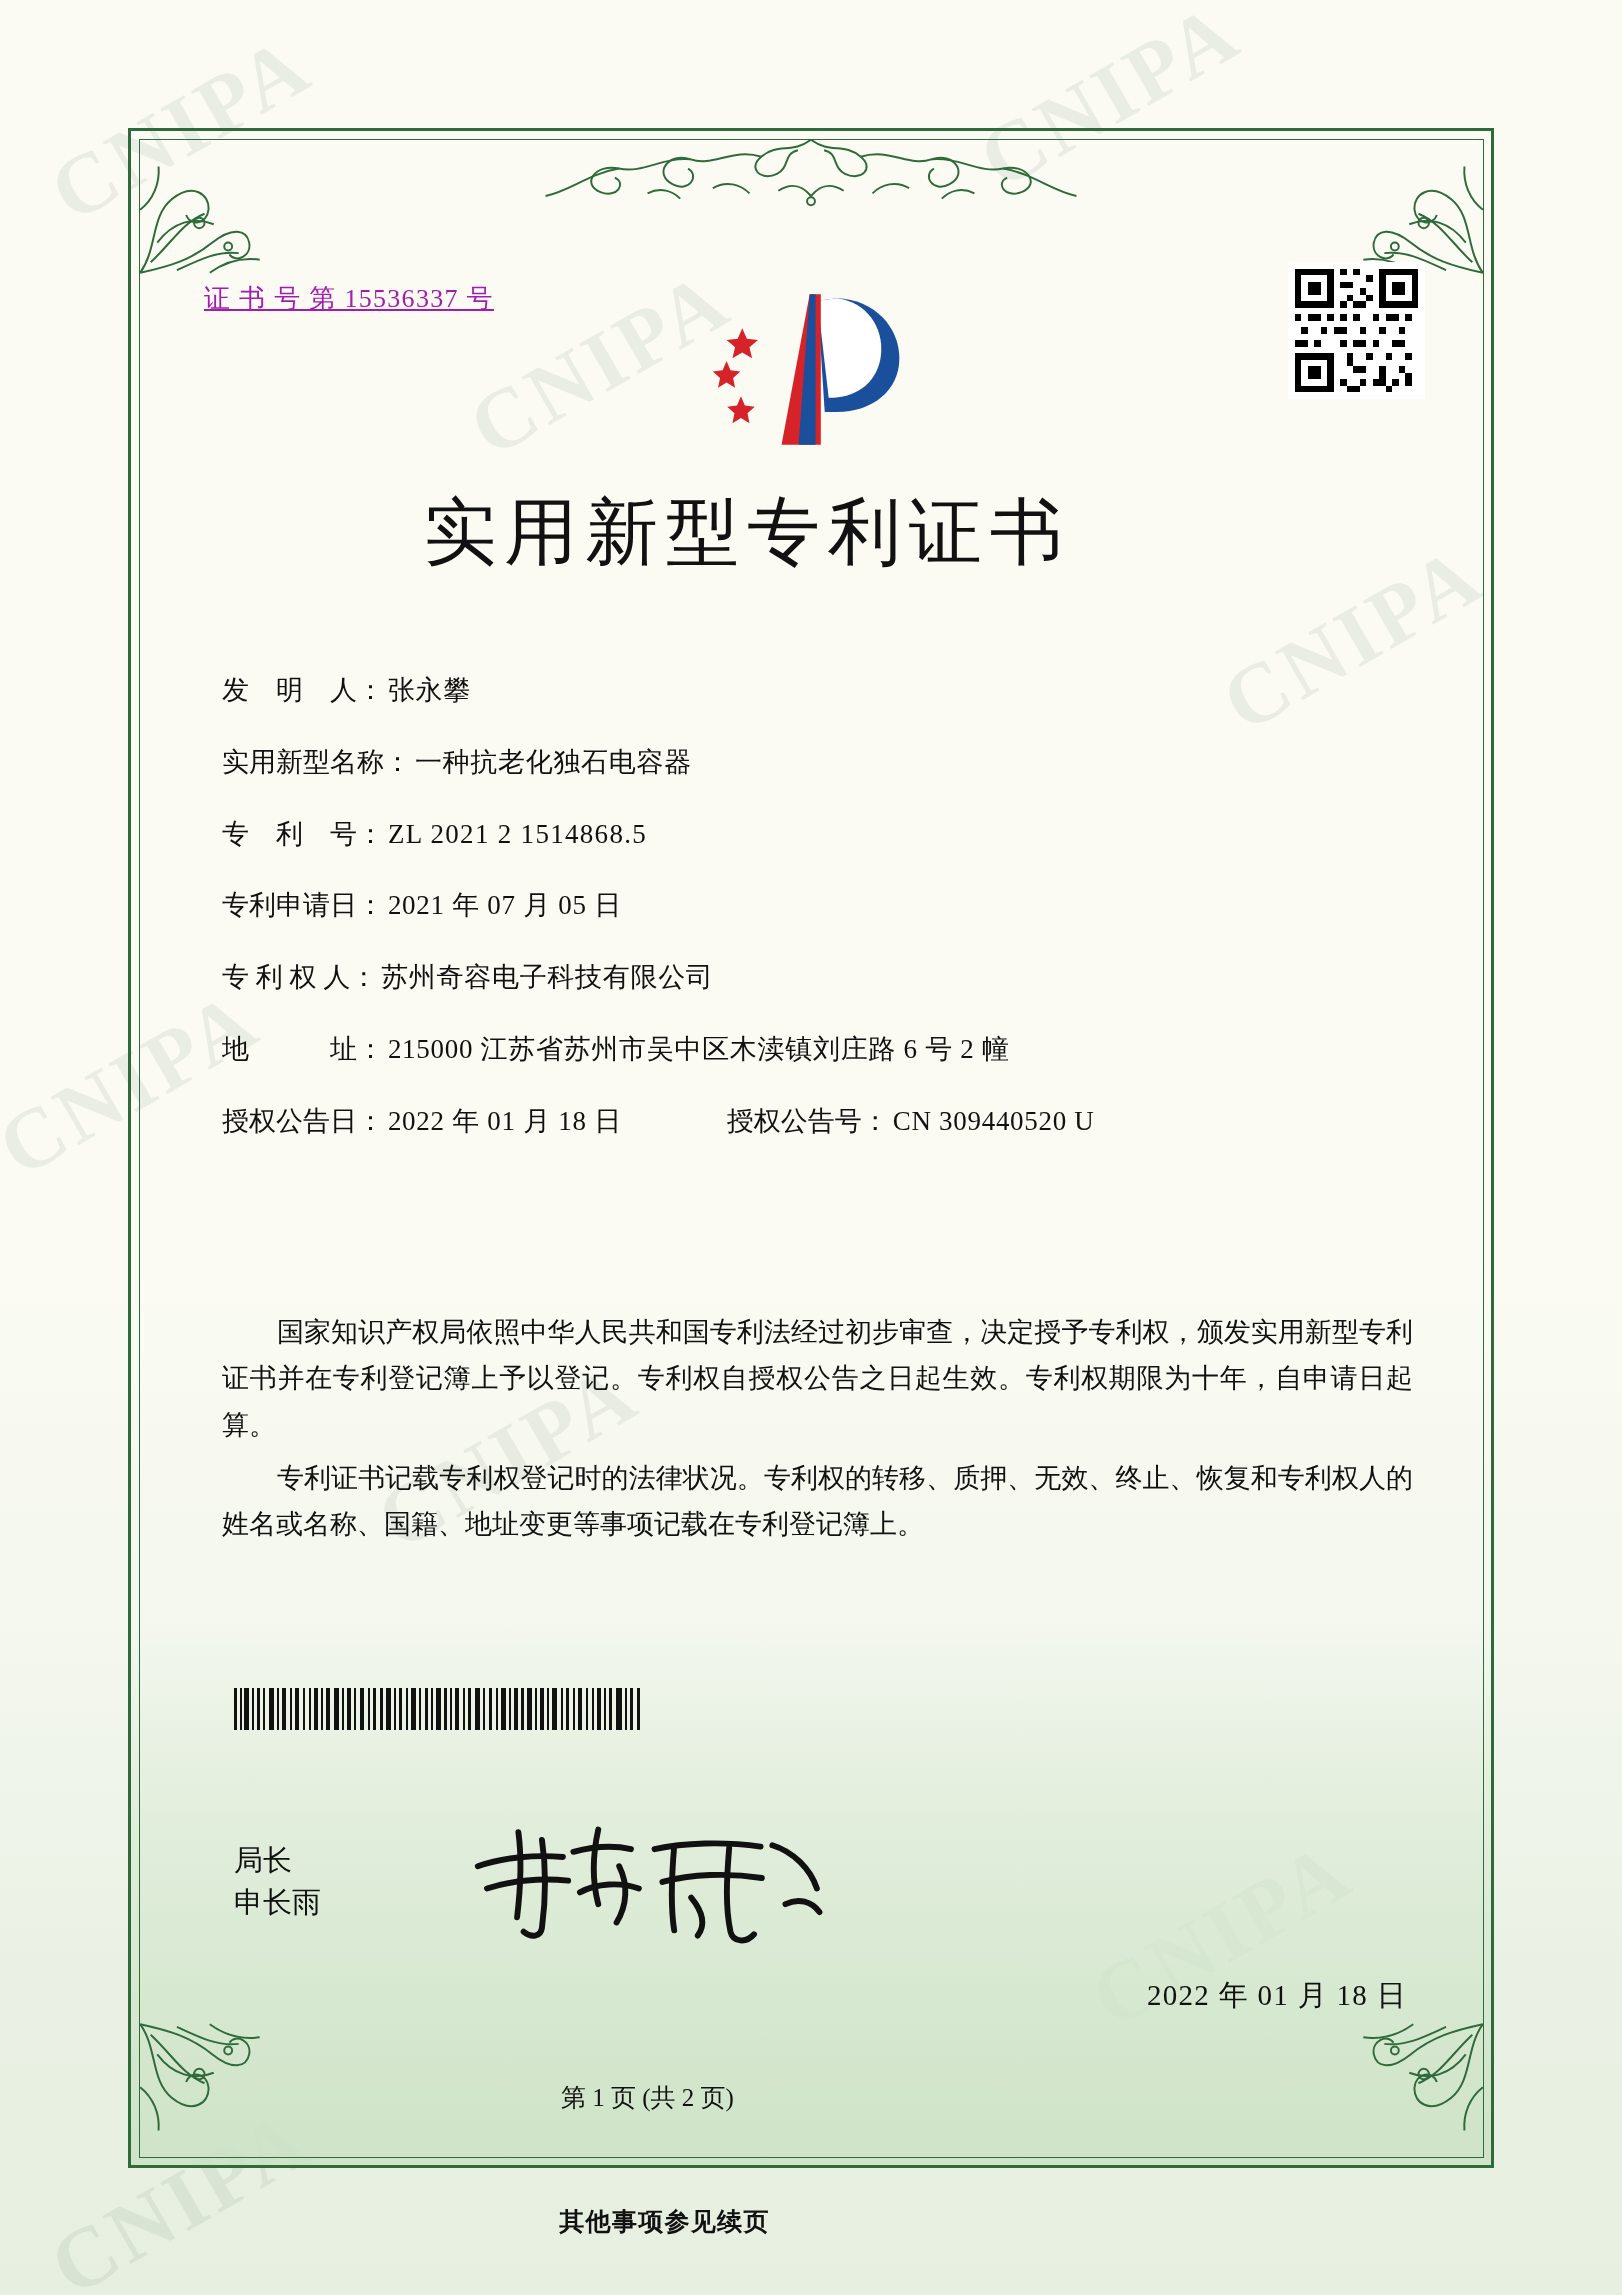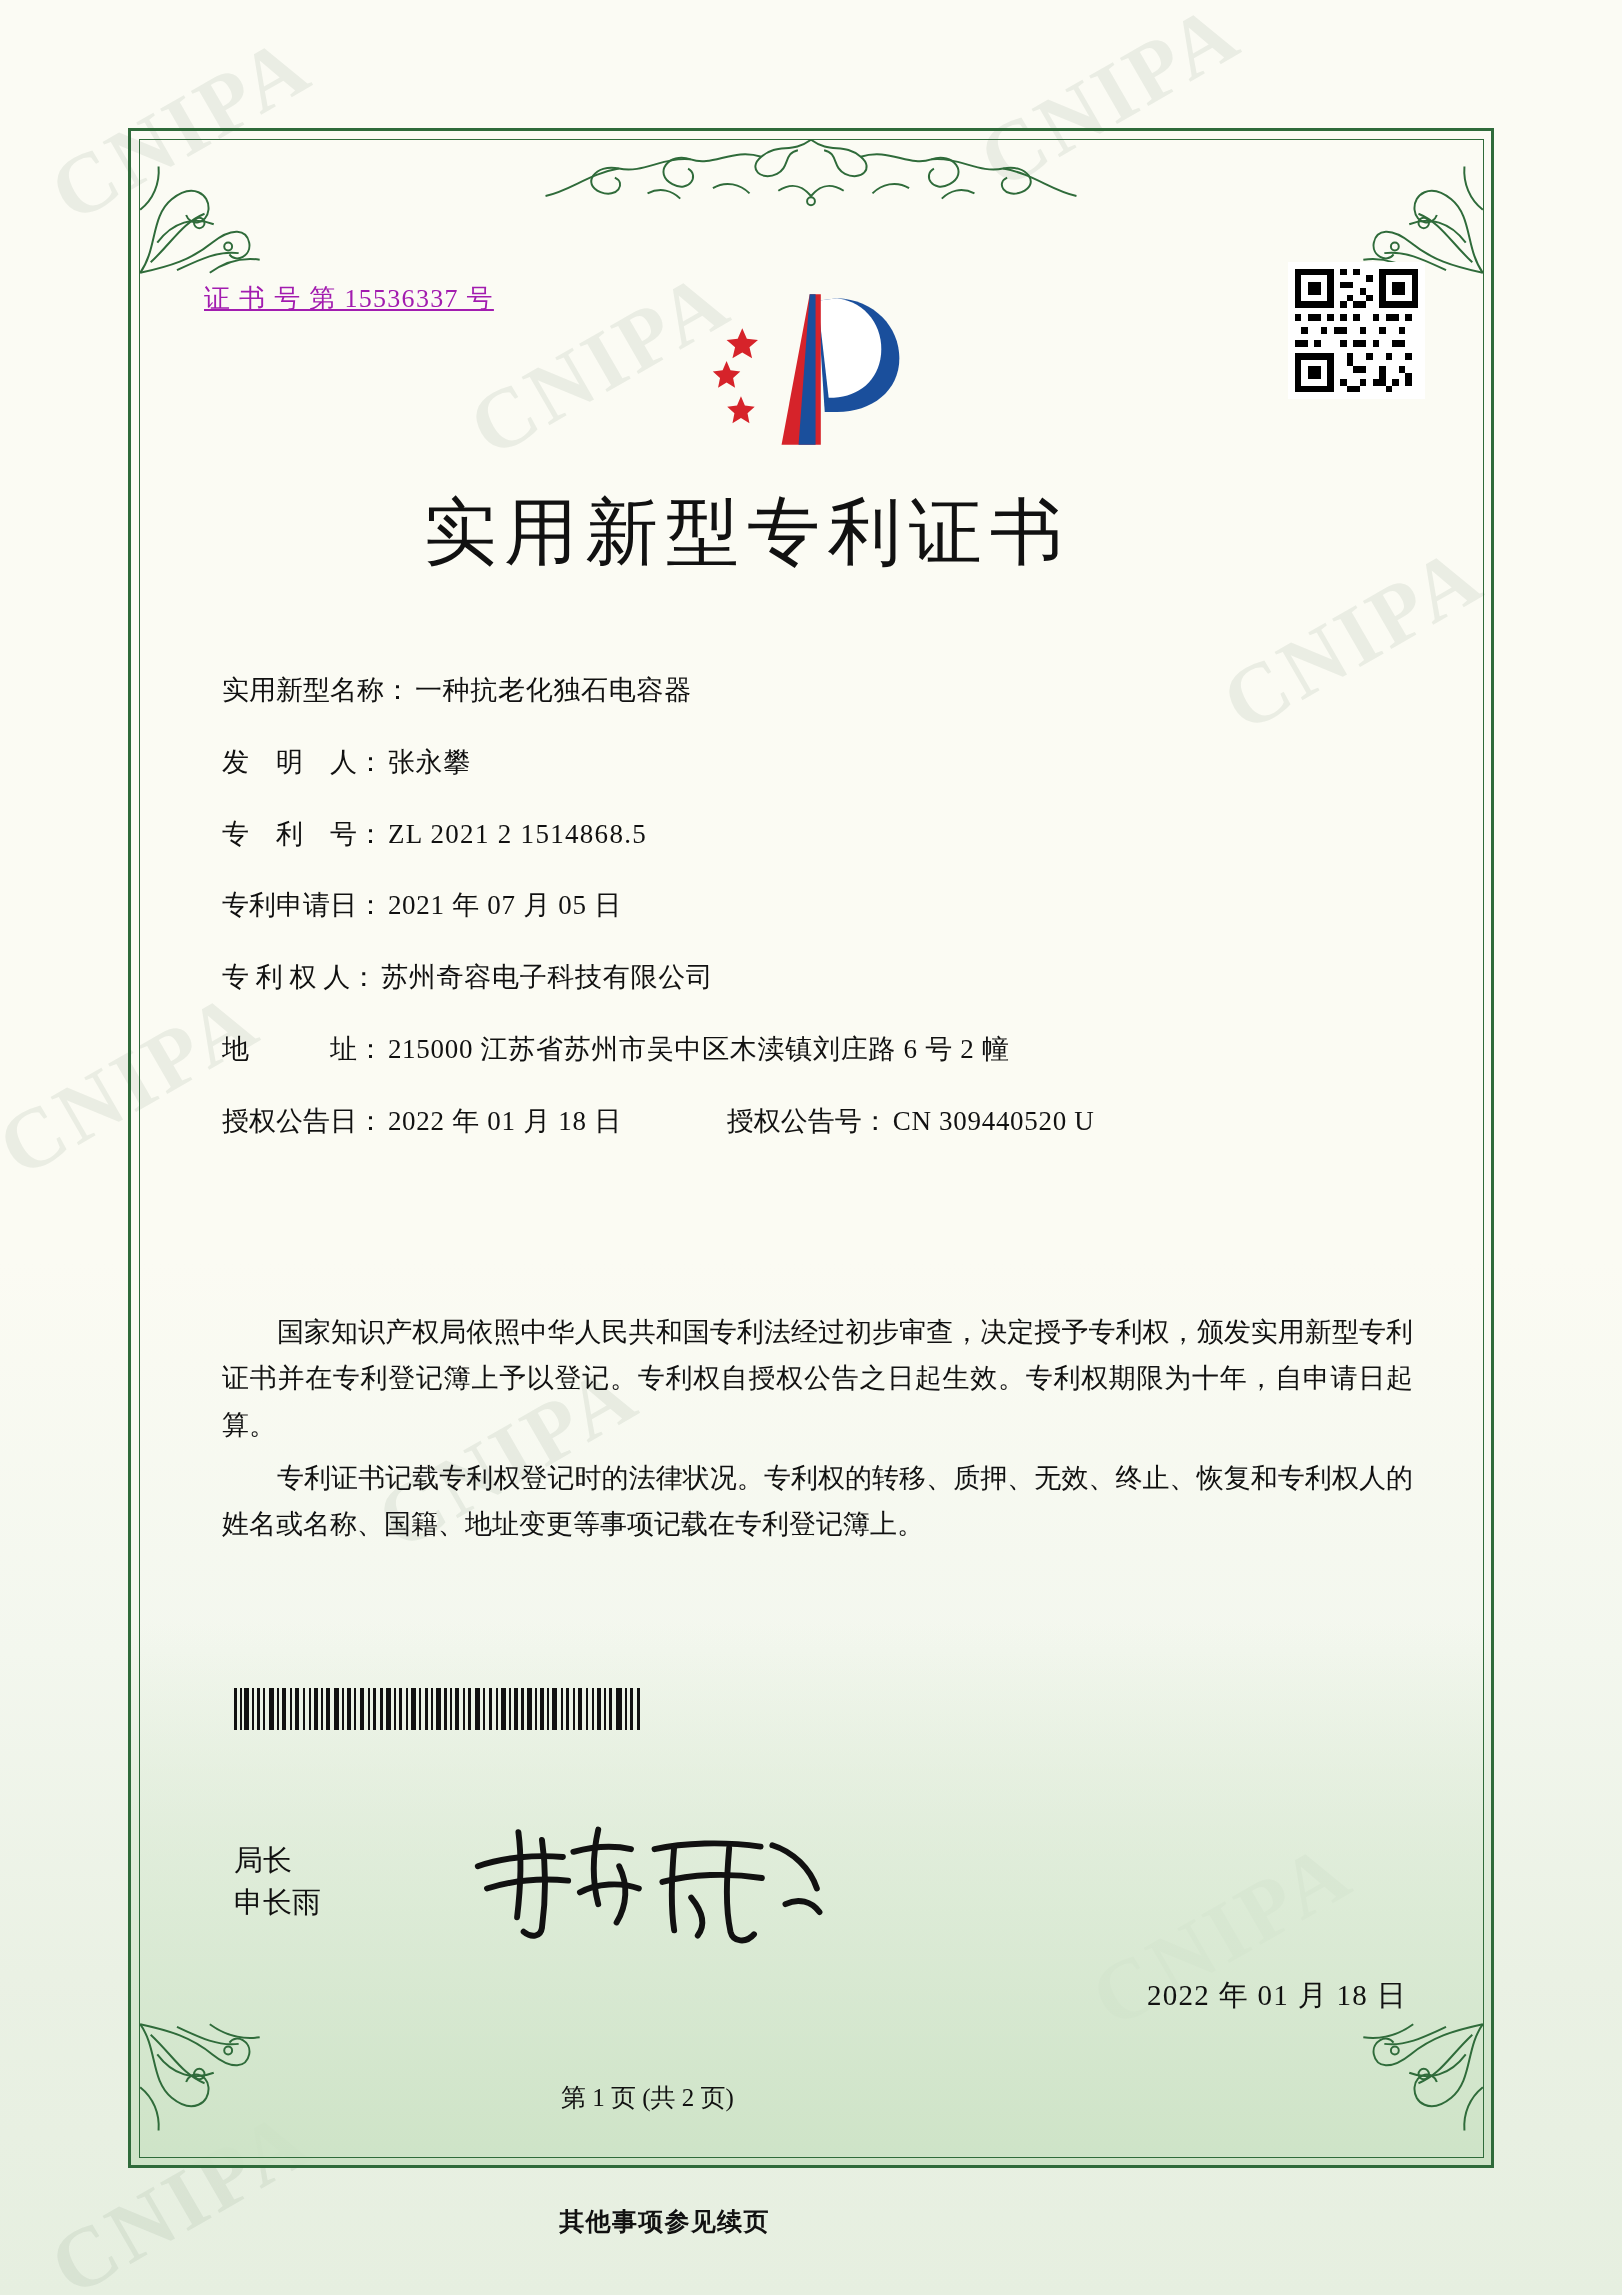--- a/index.html
+++ b/index.html
@@ -383,26 +383,26 @@
         <rect x="18" y="38" width="4" height="2"></rect>
           <rect x="30" y="38" width="2" height="2"></rect>
       </g>
     </svg>
   </div>
 
   <div class="title">实用新型专利证书</div>
 
   <div class="fields">
     <div class="field-row">
+      <span class="field-label">发　明　人：</span>
+      <span class="field-value">张永攀</span>
+    </div>
+    <div class="field-row">
       <span class="field-label">实用新型名称：</span>
       <span class="field-value">一种抗老化独石电容器</span>
-    </div>
-    <div class="field-row">
-      <span class="field-label">发　明　人：</span>
-      <span class="field-value">张永攀</span>
     </div>
     <div class="field-row">
       <span class="field-label">专　利　号：</span>
       <span class="field-value mono-space">ZL 2021 2 1514868.5</span>
     </div>
     <div class="field-row">
       <span class="field-label">专利申请日：</span>
       <span class="field-value">2021 年 07 月 05 日</span>
     </div>
     <div class="field-row">

